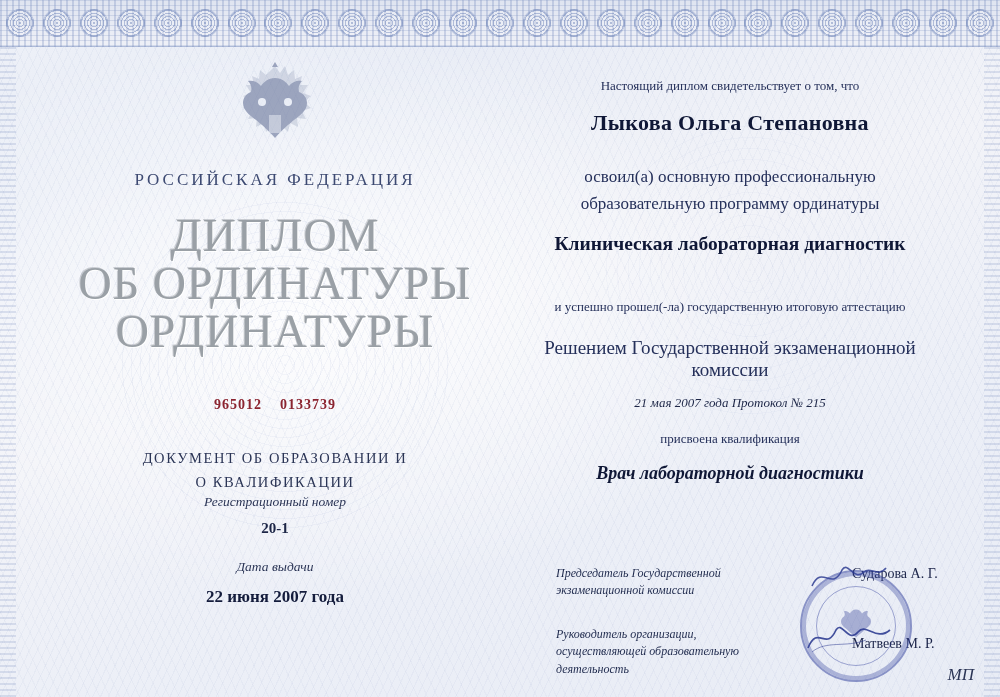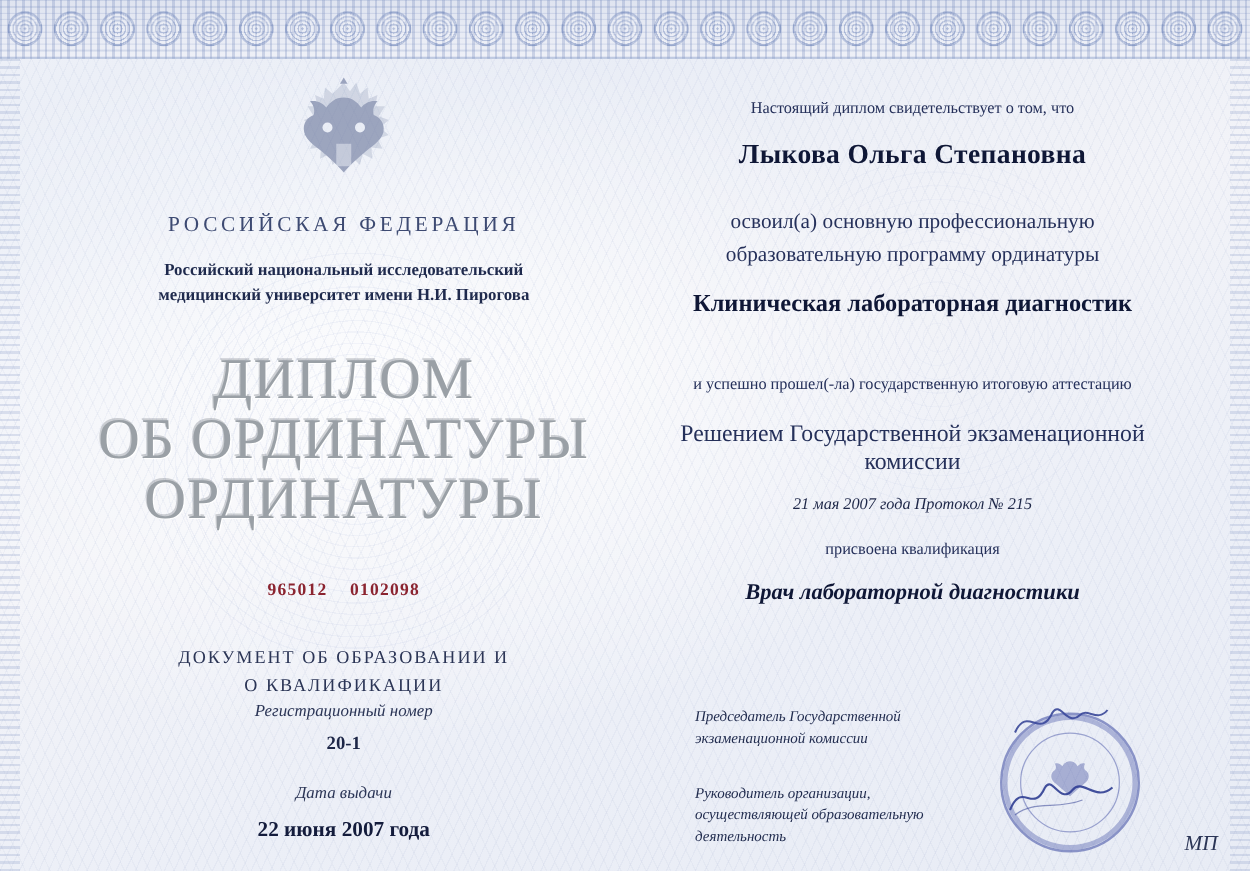--- a/index.html
+++ b/index.html
@@ -362,33 +362,29 @@
           <circle cx="34" cy="42" r="4" fill="#e9edf6"></circle>
           <circle cx="60" cy="42" r="4" fill="#e9edf6"></circle>
           <path d="M41 55h12v18h-12z" fill="#e9edf6" opacity="0.5"></path>
           <path d="M47 2l3 5h-6z"></path>
         </g>
       </svg>
     </div>
 
     <div class="country">РОССИЙСКАЯ  ФЕДЕРАЦИЯ</div>
 
-    <div class="univ">
-      <div>Российский национальный исследовательский</div>
-      <div>медицинский университет имени Н.И. Пирогова</div>
-    </div>
 
     <div class="diploma-title">
       <span class="l1">ДИПЛОМ</span>
       <span class="l2">ОБ ОРДИНАТУРЫ</span>
       <span class="l3">ОРДИНАТУРЫ</span>
     </div>
 
     <div class="serial">
-      <span>965012</span><span class="sp"></span><span>0102098</span>
+      <span>965012</span><span class="sp"></span><span>0133739</span>
     </div>
 
     <div class="doc-type">
       <div>ДОКУМЕНТ ОБ ОБРАЗОВАНИИ И</div>
       <div>О КВАЛИФИКАЦИИ</div>
     </div>
 
     <div class="reg-label">Регистрационный номер</div>
     <div class="reg-value">20-1</div>
 
@@ -420,20 +416,24 @@
       <div>Председатель Государственной</div>
       <div>экзаменационной комиссии</div>
     </div>
     <div class="sig-2">
       <div>Руководитель организации,</div>
       <div>осуществляющей образовательную</div>
       <div>деятельность</div>
     </div>
   </div>
 
+  <div class="sig-names">
+    <div class="n1">Сударова А. Г.</div>
+    <div class="n2">Матвеев М. Р.</div>
+  </div>
 
   <div class="signature-scribble" style="left:808px; top:560px;">
     <svg width="80" height="34" viewBox="0 0 80 34" aria-hidden="true">
       <path d="M4 26 C14 4, 24 32, 34 10 C40 0, 46 22, 56 12 C62 6, 70 18, 78 8" fill="none" stroke="rgba(35,50,140,0.8)" stroke-width="1.6"></path>
     </svg>
   </div>
   <div class="signature-scribble" style="left:806px; top:618px;">
     <svg width="86" height="36" viewBox="0 0 86 36" aria-hidden="true">
       <path d="M2 30 C12 6, 20 34, 30 12 C36 2, 42 26, 52 14 C60 4, 70 24, 84 12" fill="none" stroke="rgba(35,50,140,0.85)" stroke-width="1.7"></path>
       <path d="M6 34 C20 22, 40 30, 60 22" fill="none" stroke="rgba(35,50,140,0.5)" stroke-width="1"></path>

